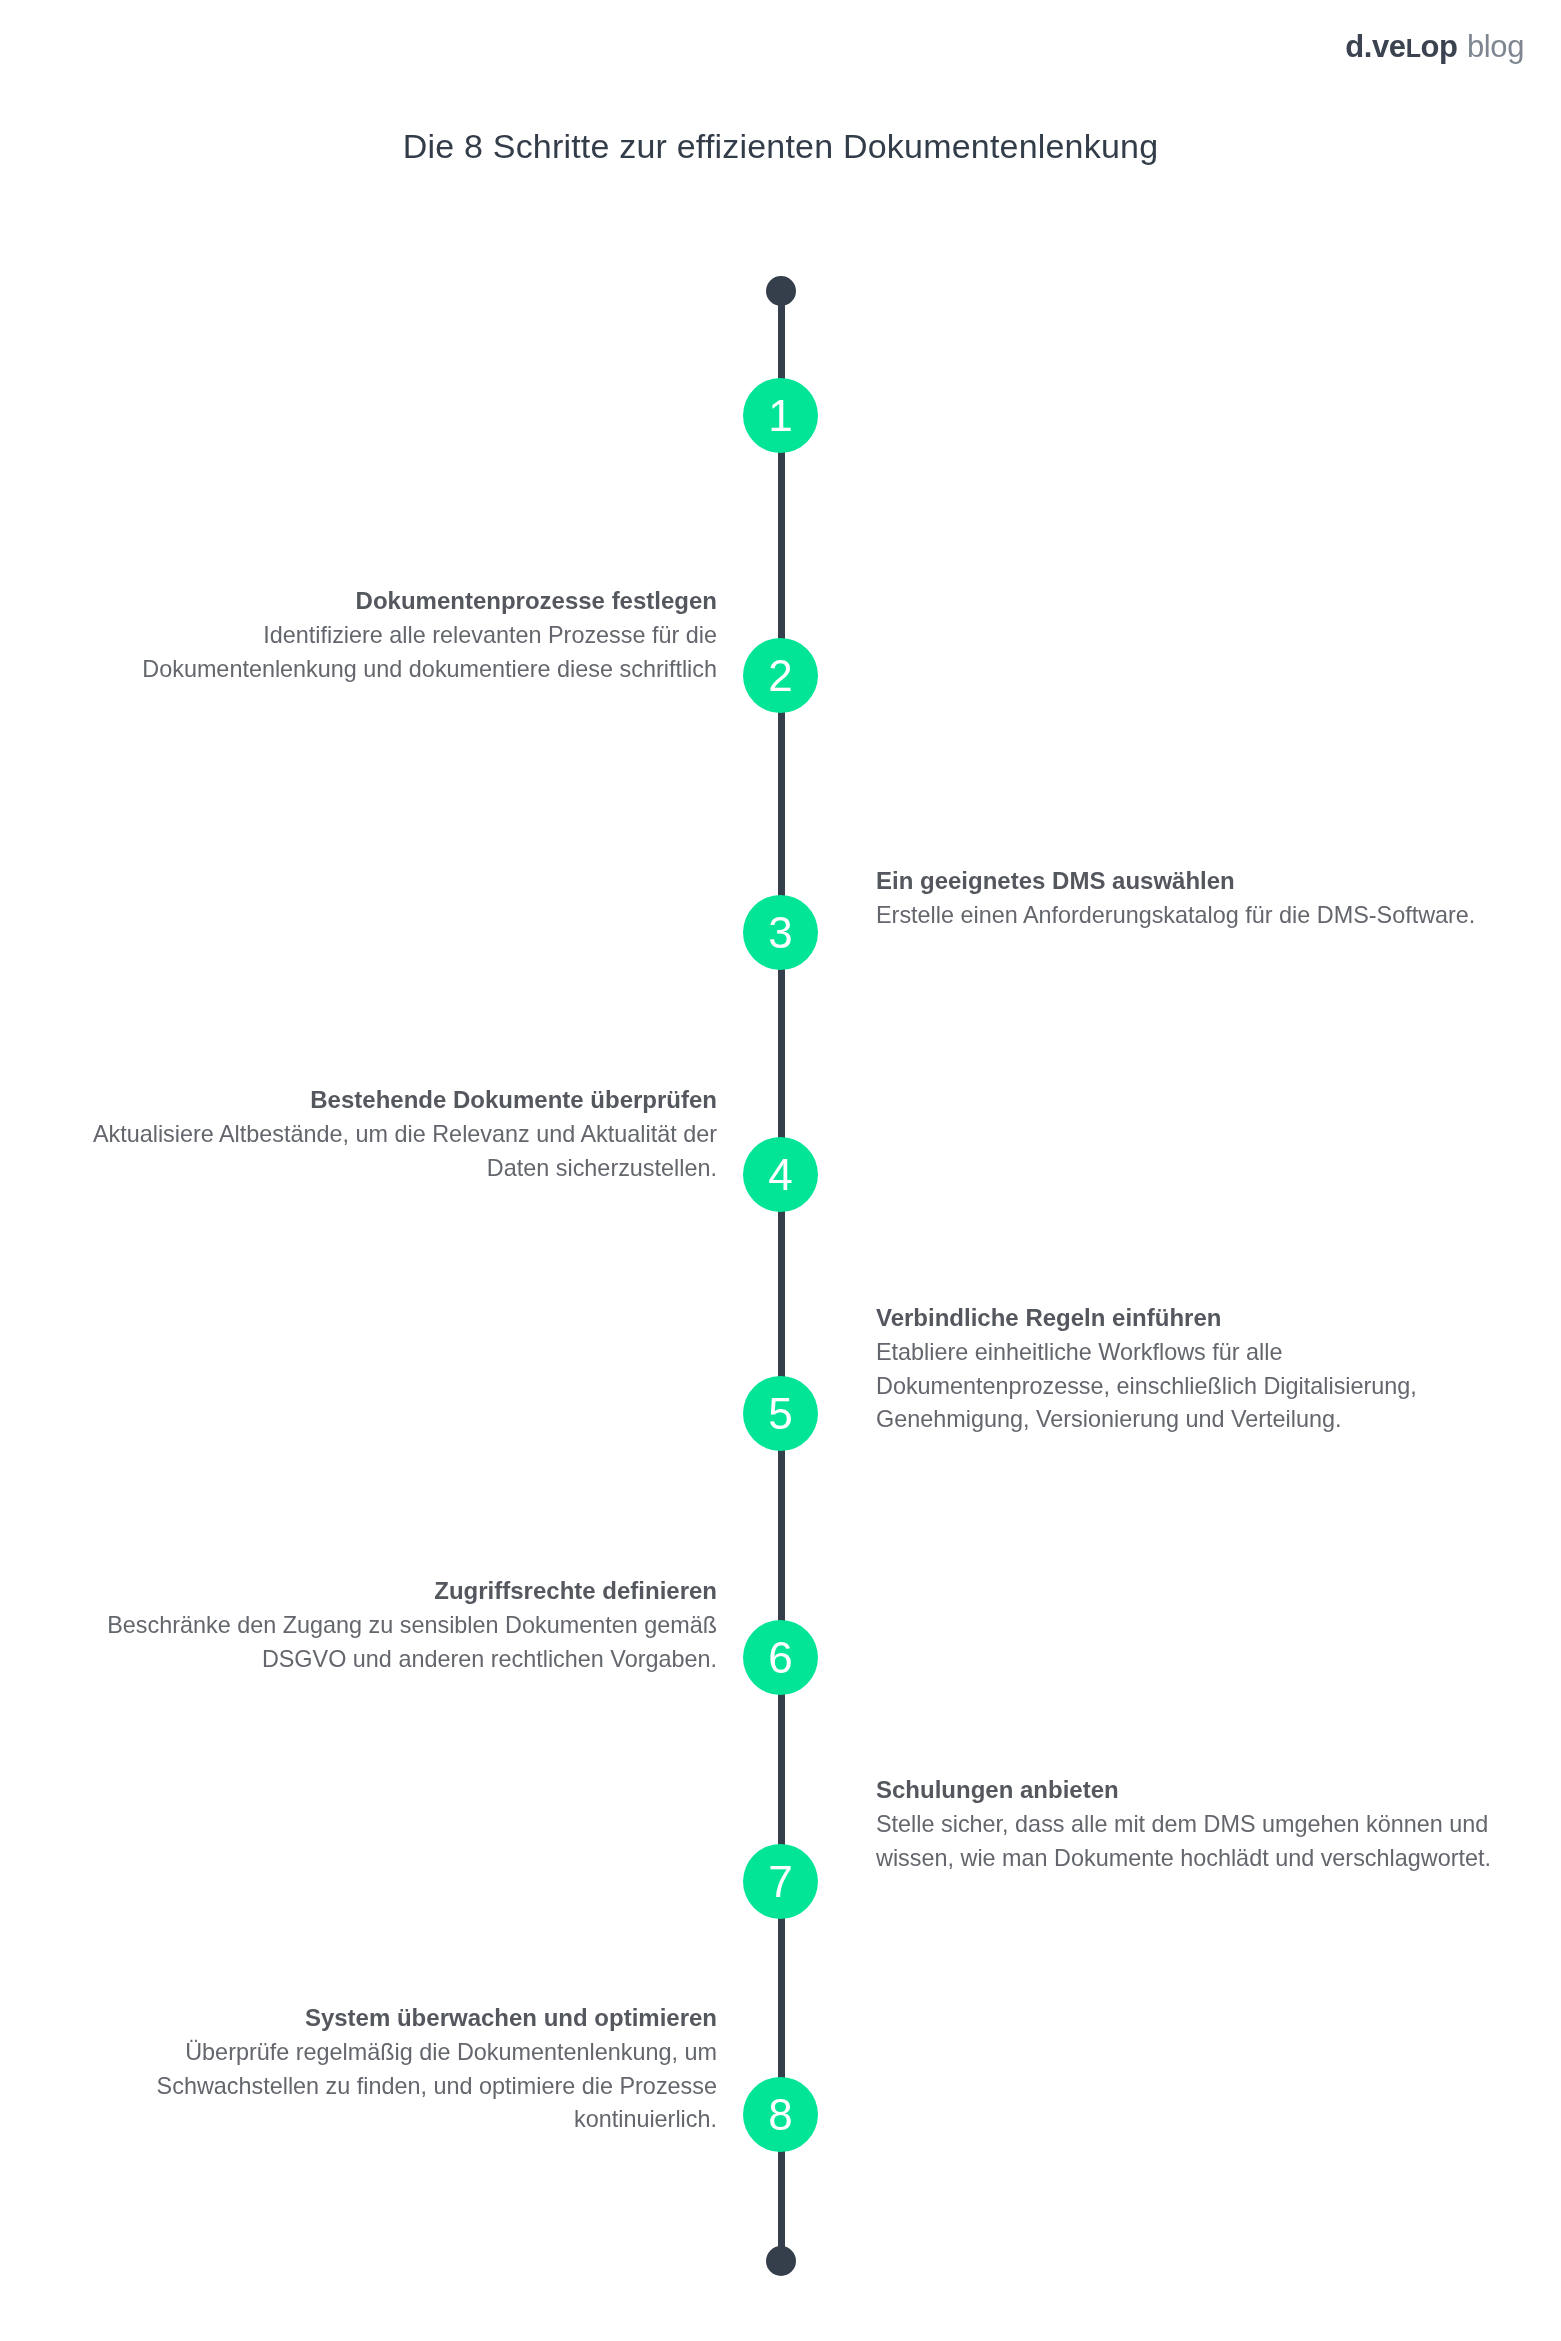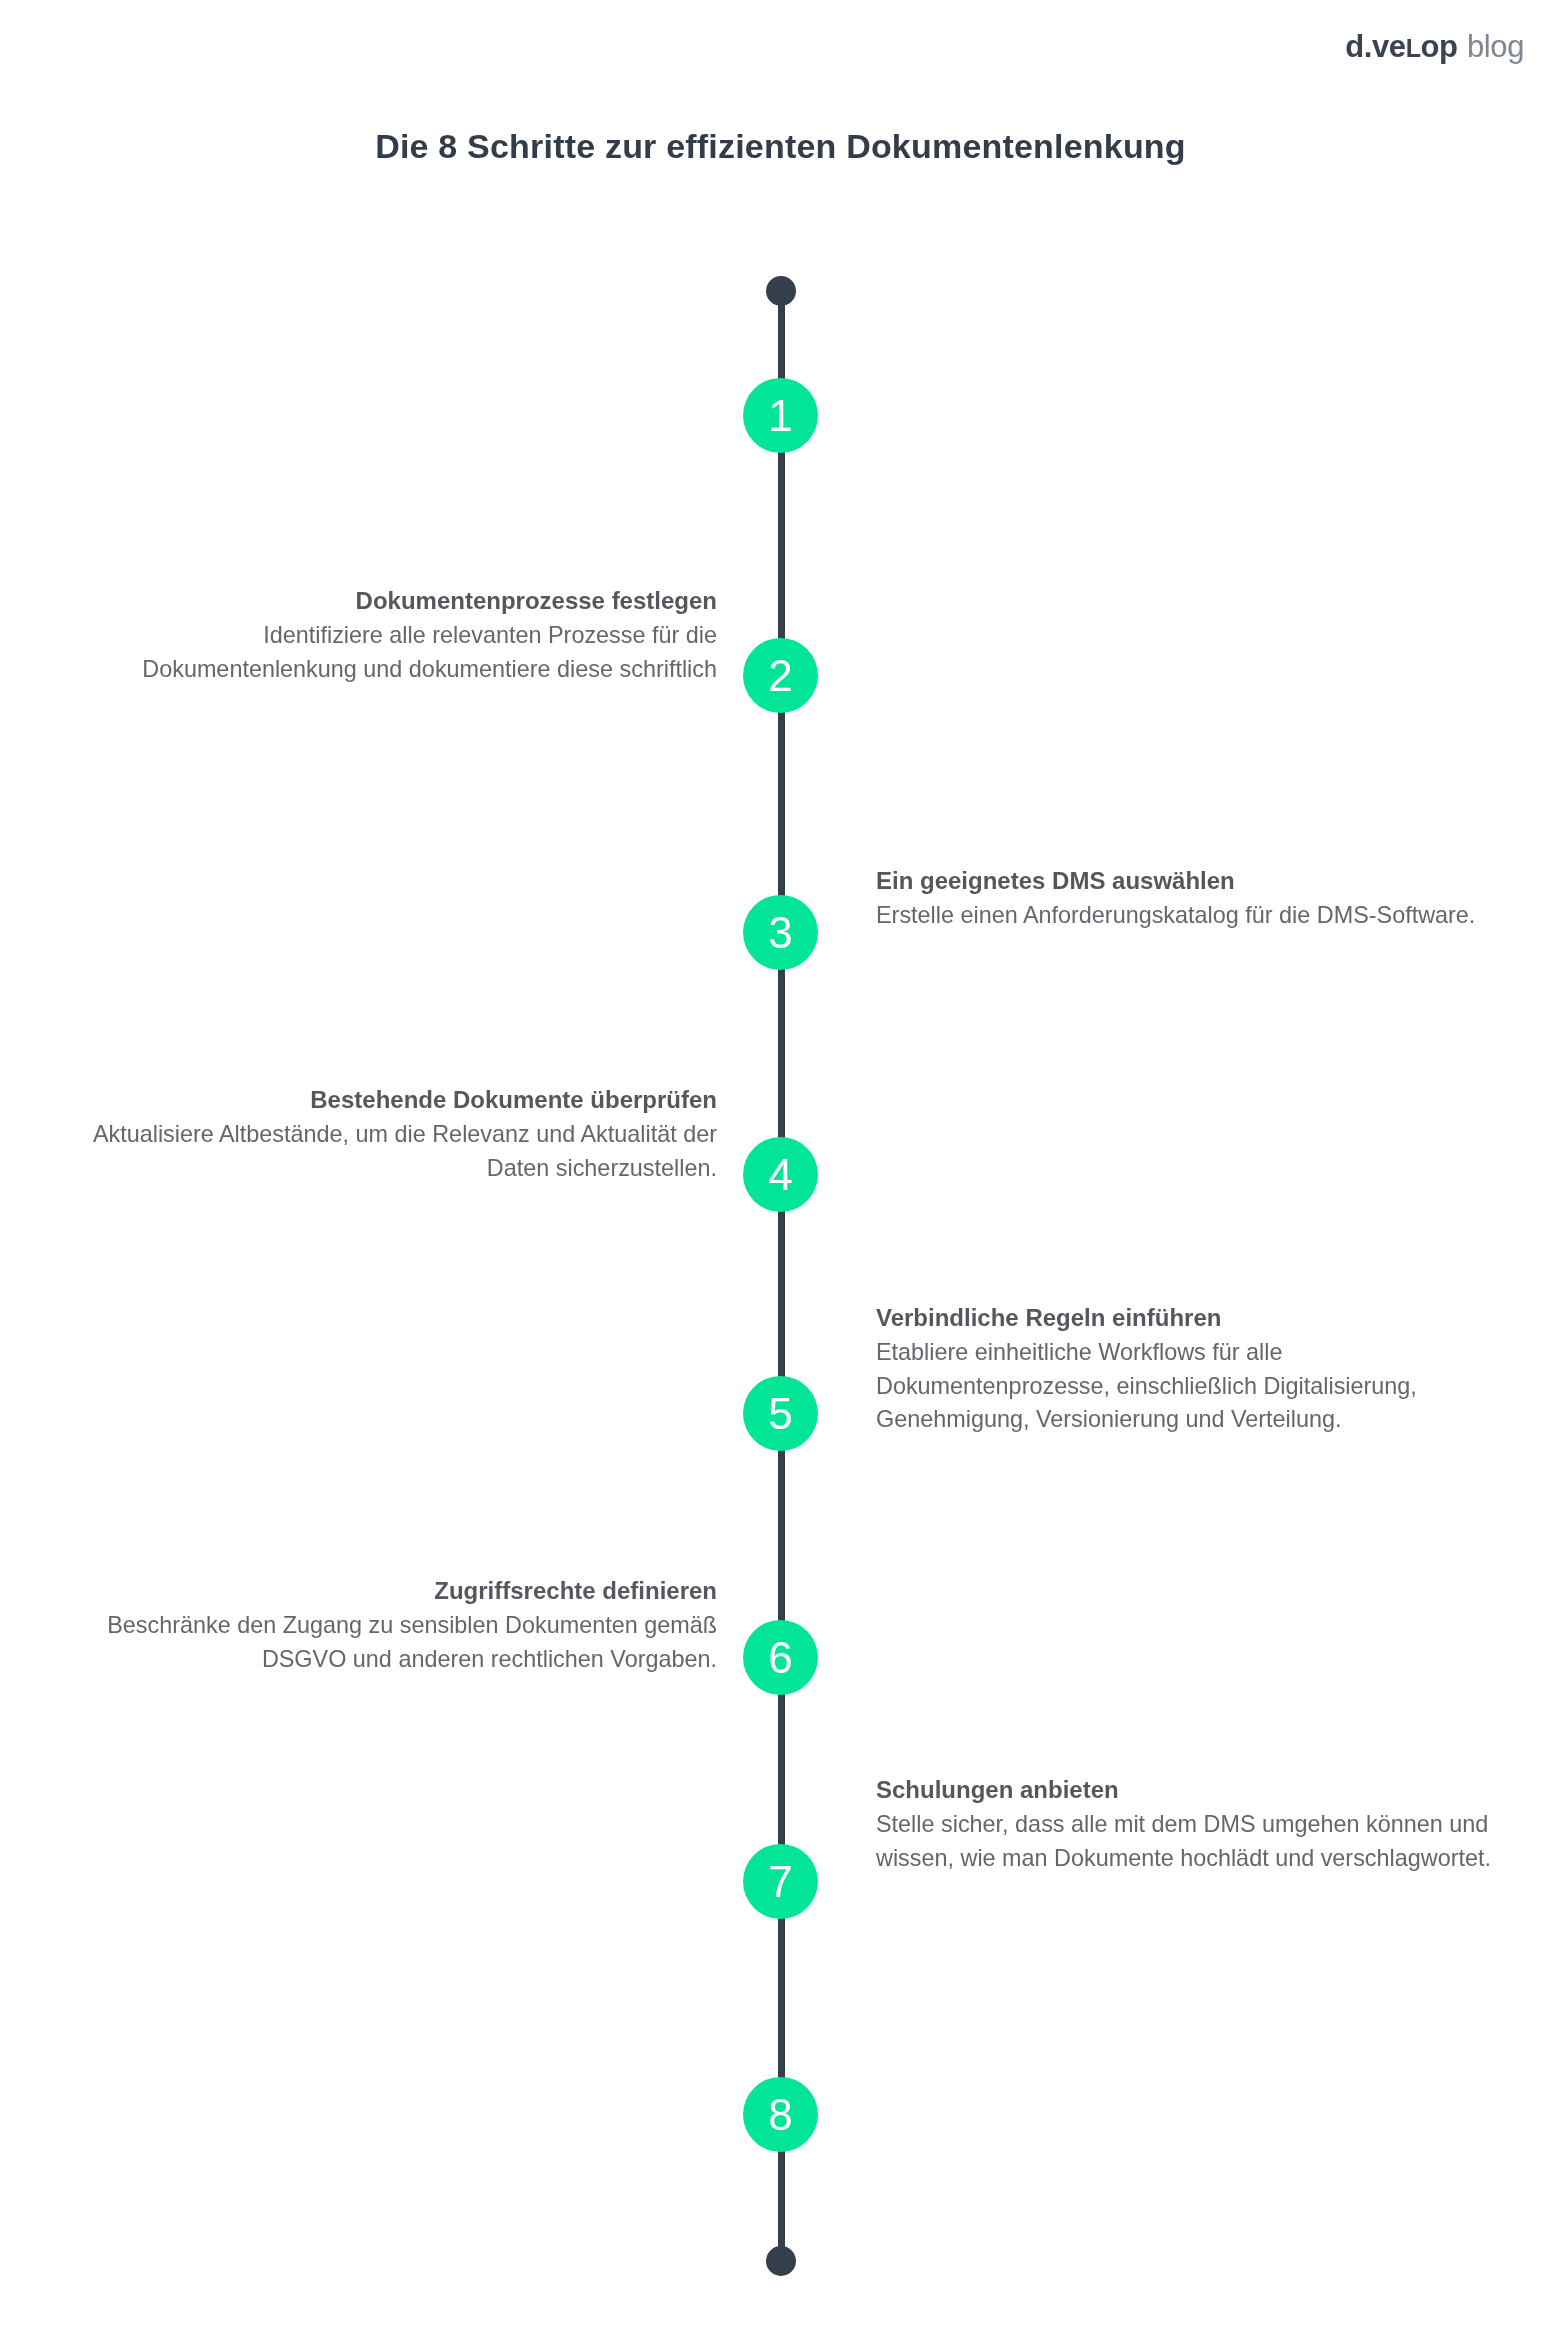--- a/index.html
+++ b/index.html
@@ -46,21 +46,21 @@
   }
 
   
   #title {
     position:absolute;
     top:126px;
     left:0;
     width:1561px;
     text-align:center;
     font-size:34px;
-    font-weight:700;
+    font-weight:400;
     color:#333d49;
     letter-spacing:0.2px;
     line-height:1.2;
   }
 
   
   #spine {
     position:absolute;
     left:778px;
     top:290px;
@@ -169,15 +169,19 @@
   <div class="step-text left" style="top:1575px;">
     <div class="step-title">Zugriffsrechte definieren</div>
     <div class="step-body">Beschränke den Zugang zu sensiblen Dokumenten gemäß DSGVO und anderen rechtlichen Vorgaben.</div>
   </div>
 
   <div class="step-text right" style="top:1774px;">
     <div class="step-title">Schulungen anbieten</div>
     <div class="step-body">Stelle sicher, dass alle mit dem DMS umgehen können und wissen, wie man Dokumente hochlädt und verschlagwortet.</div>
   </div>
 
+  <div class="step-text left" style="top:2002px;">
+    <div class="step-title">System überwachen und optimieren</div>
+    <div class="step-body">Überprüfe regelmäßig die Dokumentenlenkung, um Schwachstellen zu finden, und optimiere die Prozesse kontinuierlich.</div>
+  </div>
 
 </div>
 
 
 </body></html>

